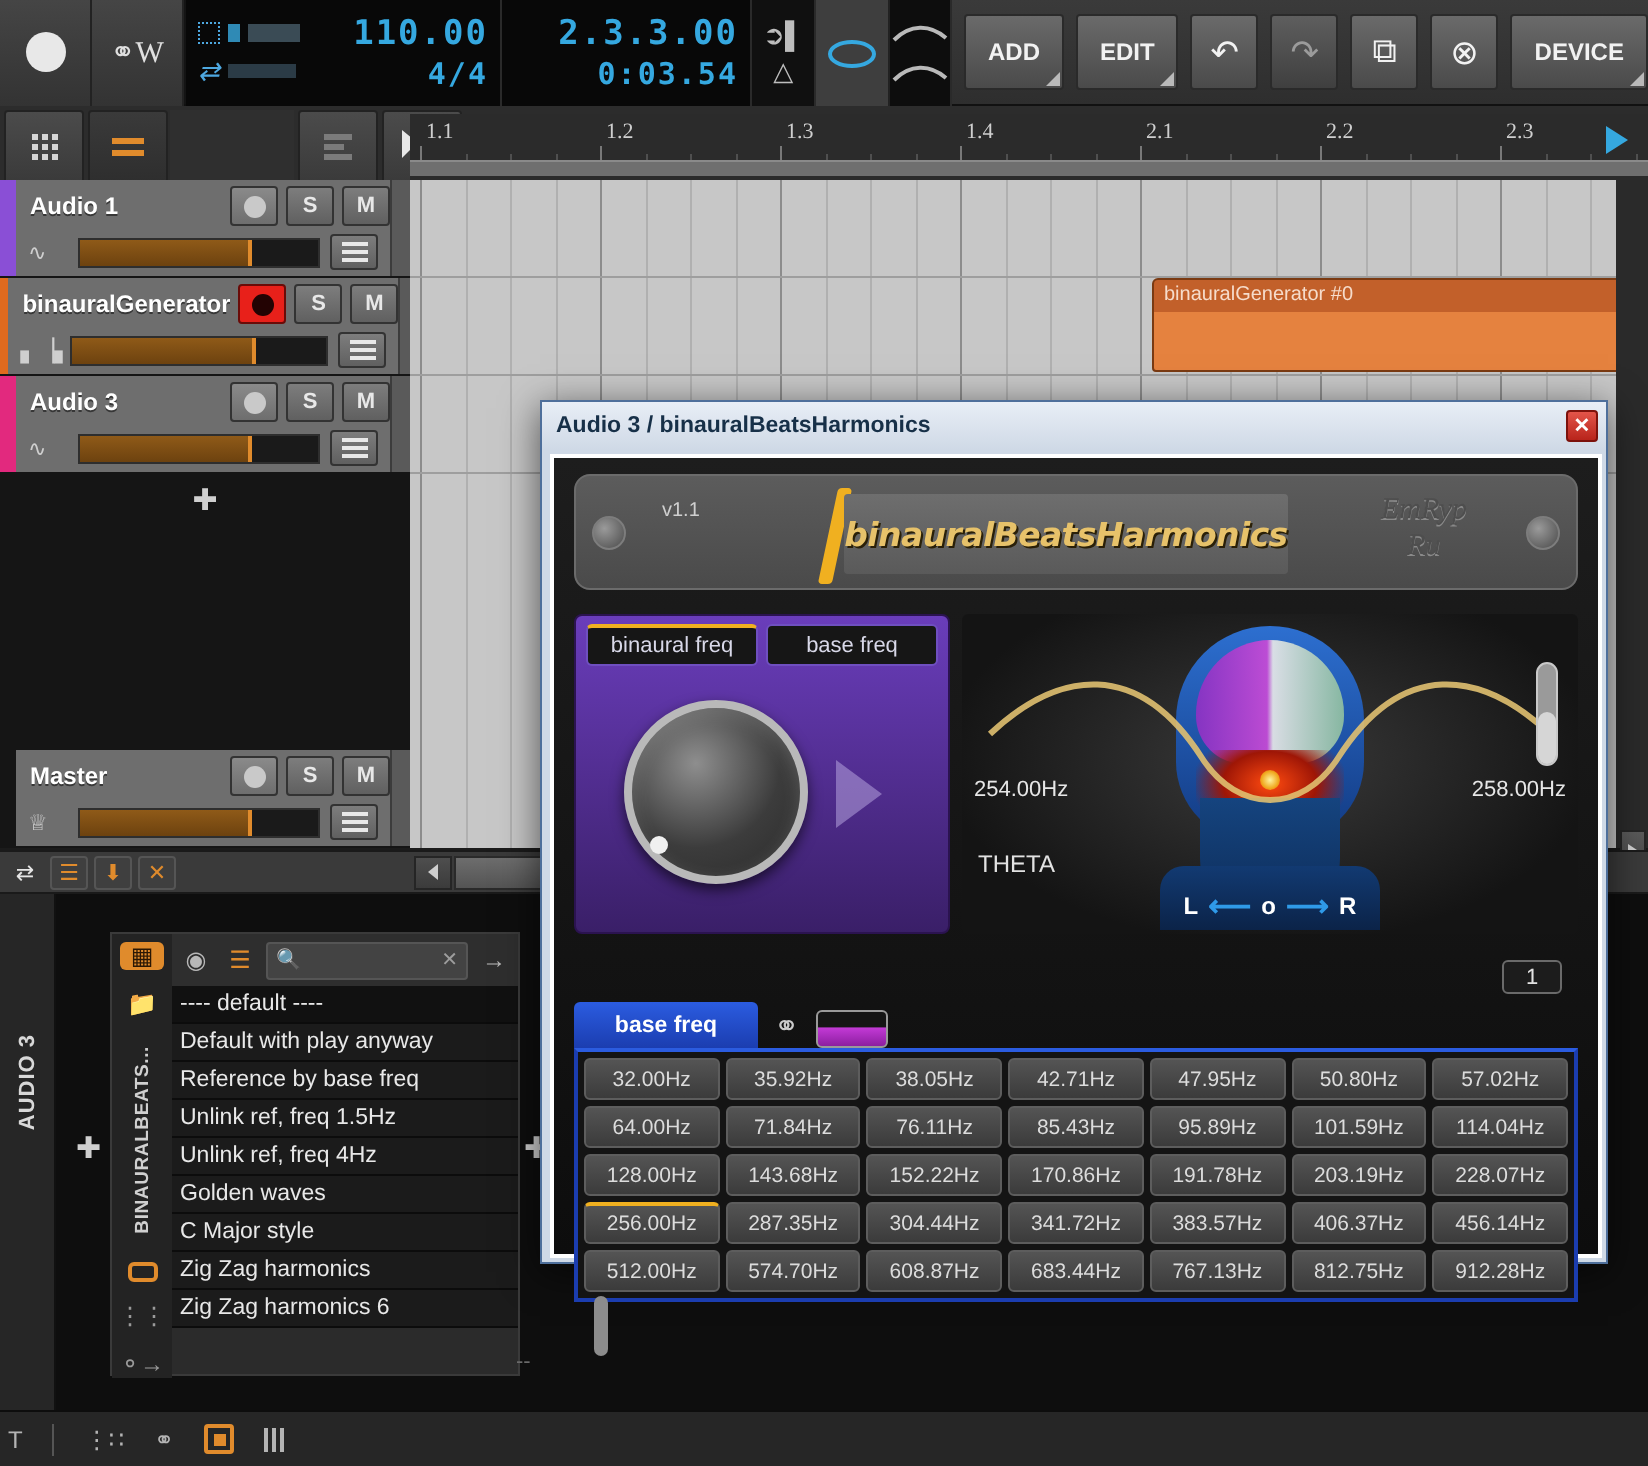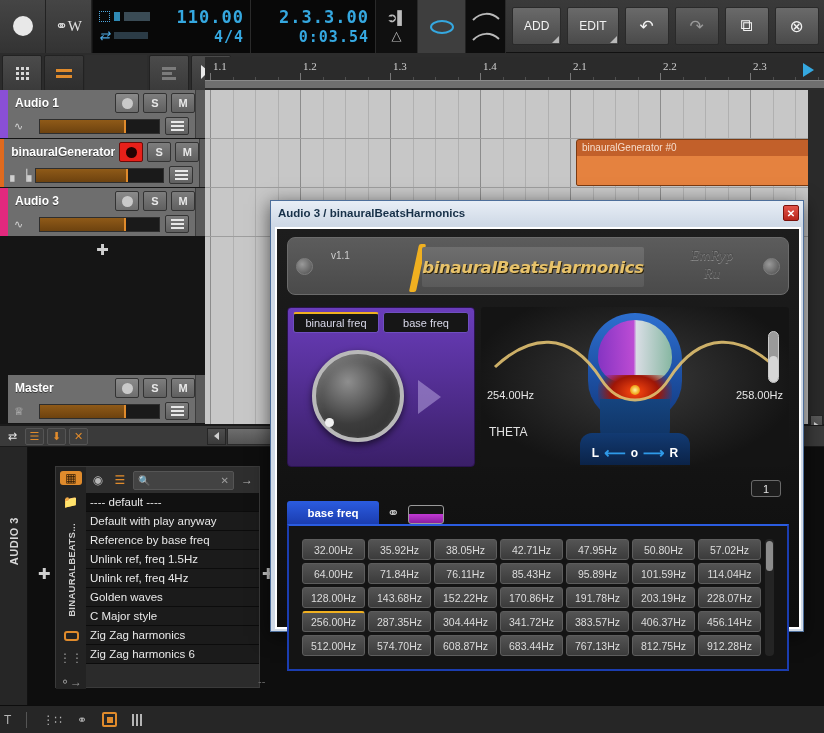--- a/index.html
+++ b/index.html
@@ -52,21 +52,21 @@
     display: flex; align-items: center; justify-content: center; border-right: 1px solid #222;
   }
   .tp-auto {
     background: #0d0d0d; width: 40px; height: 53px;
     display: flex; align-items: center; justify-content: center; border-right: 1px solid #2a2a2a;
   }
   .tbtn {
     height: 38px; margin: 7px 0 0 6px; padding: 8px 11px;
     background: linear-gradient(#6a6a6a, #4a4a4a);
     border: 1px solid #2a2a2a; border-radius: 2px;
-    color: #f2f2f2; font-size: 12px; font-weight: normal;
+    color: #f2f2f2; font-size: 12px; font-weight: bold;
     display: flex; align-items: center; justify-content: center; position: relative;
   }
   .tbtn.icon { padding: 0; width: 44px; font-size: 17px; font-weight: normal; }
   .tbtn.flat { background: linear-gradient(#5e5e5e, #3f3f3f); color: #9b9b9b; }
   .corner::after {
     content: ''; position: absolute; right: 1px; bottom: 1px;
     border-left: 7px solid transparent; border-bottom: 7px solid #b9b9b9;
   }
 
   
@@ -433,21 +433,21 @@
     font-size: 11.5px; font-weight: bold;
     display: flex; align-items: center; justify-content: center;
   }
   .gicon { color: #cacaca; font-size: 15px; padding-bottom: 2px; }
   .gthumb {
     width: 36px; height: 19px; border-radius: 3px; border: 1px solid #9a9a9a;
     background: linear-gradient(#151515 45%, #c33ad6 46%, #8c1ea0);
   }
   .gridbox {
     border: 2px solid #1b3db0; border-top: 2px solid #2b5ce0;
-    background: #141414; padding: 13px; display: flex;
+    background: #141414; padding: 3px; display: flex; flex-direction: column;
   }
   .gridcells { flex: 1; display: grid; grid-template-columns: repeat(7, 1fr); gap: 3px; }
   .fcell {
     height: 21px; border-radius: 3px; border: 1px solid #5d5d5d;
     background: linear-gradient(#545454, #3b3b3b);
     color: #dcdcdc; font-size: 10.5px;
     display: flex; align-items: center; justify-content: center;
   }
   .fcell.sel { border-top: 2px solid #f0b020; }
   .gridscroll { width: 9px; margin-left: 4px; background: #242424; border-radius: 4px; position: relative; }
@@ -508,20 +508,21 @@
         <path d="M2 30 C10 22, 20 22, 28 29" stroke="#b9b9b9" stroke-width="2" fill="none"></path>
       </svg>
     </div>
 
     <div class="tbtn corner">ADD</div>
     <div class="tbtn corner">EDIT</div>
     <div class="tbtn icon">↶</div>
     <div class="tbtn icon flat">↷</div>
     <div class="tbtn icon">⧉</div>
     <div class="tbtn icon">⊗</div>
+    <div class="tbtn corner">DEVICE</div>
   </div>
 
   <div class="toolrow">
     <div class="tool-sq">
       <span class="dotgrid">
           <i></i>
           <i></i>
           <i></i>
           <i></i>
           <i></i>

